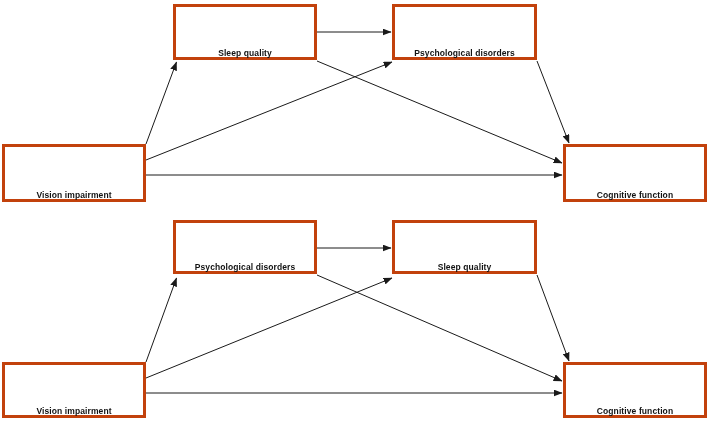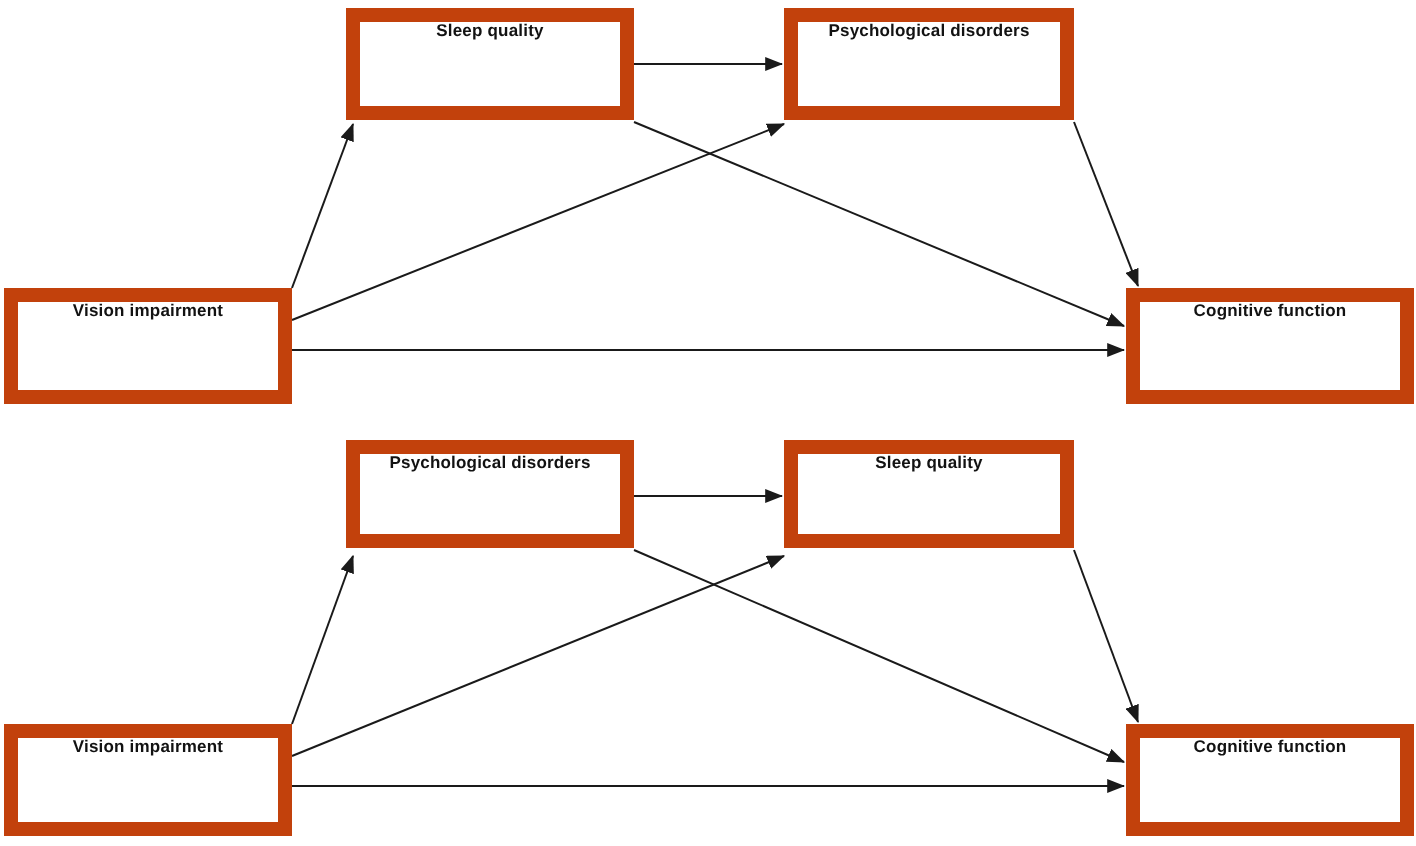--- a/index.html
+++ b/index.html
@@ -22,24 +22,24 @@
   svg.layer {
     position: absolute;
     top: 0;
     left: 0;
     width: 708px;
     height: 423px;
   }
   .node-box {
     position: absolute;
     box-sizing: border-box;
-    border: 7px solid #c2410c;
+    border: 3px solid #c2410c;
     background: transparent;
     display: flex;
-    align-items: flex-start;
+    align-items: flex-end;
     justify-content: center;
   }
   .node-label {
     font-family: "Liberation Sans", sans-serif;
     font-size: 8.5px;
     font-weight: bold;
     color: #121212;
     letter-spacing: 0.1px;
     white-space: nowrap;
     line-height: 1;

